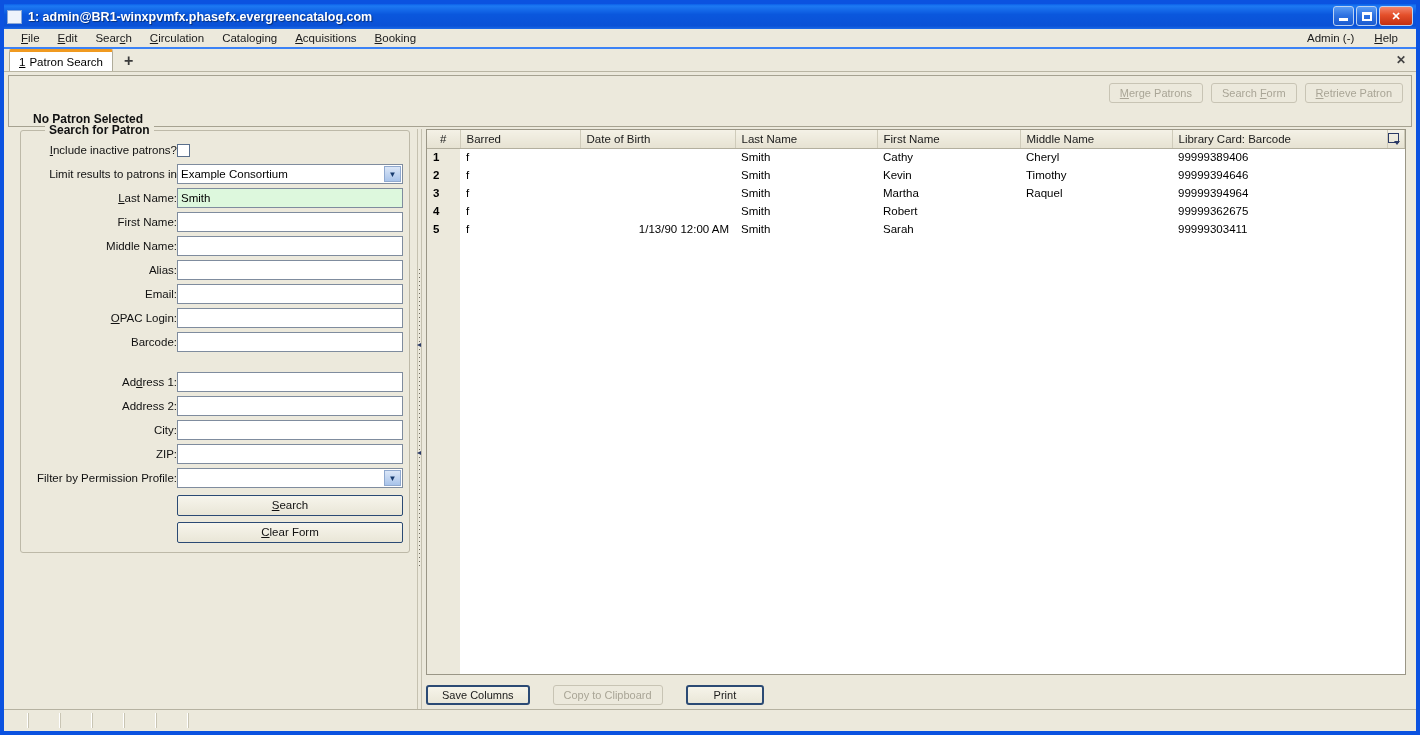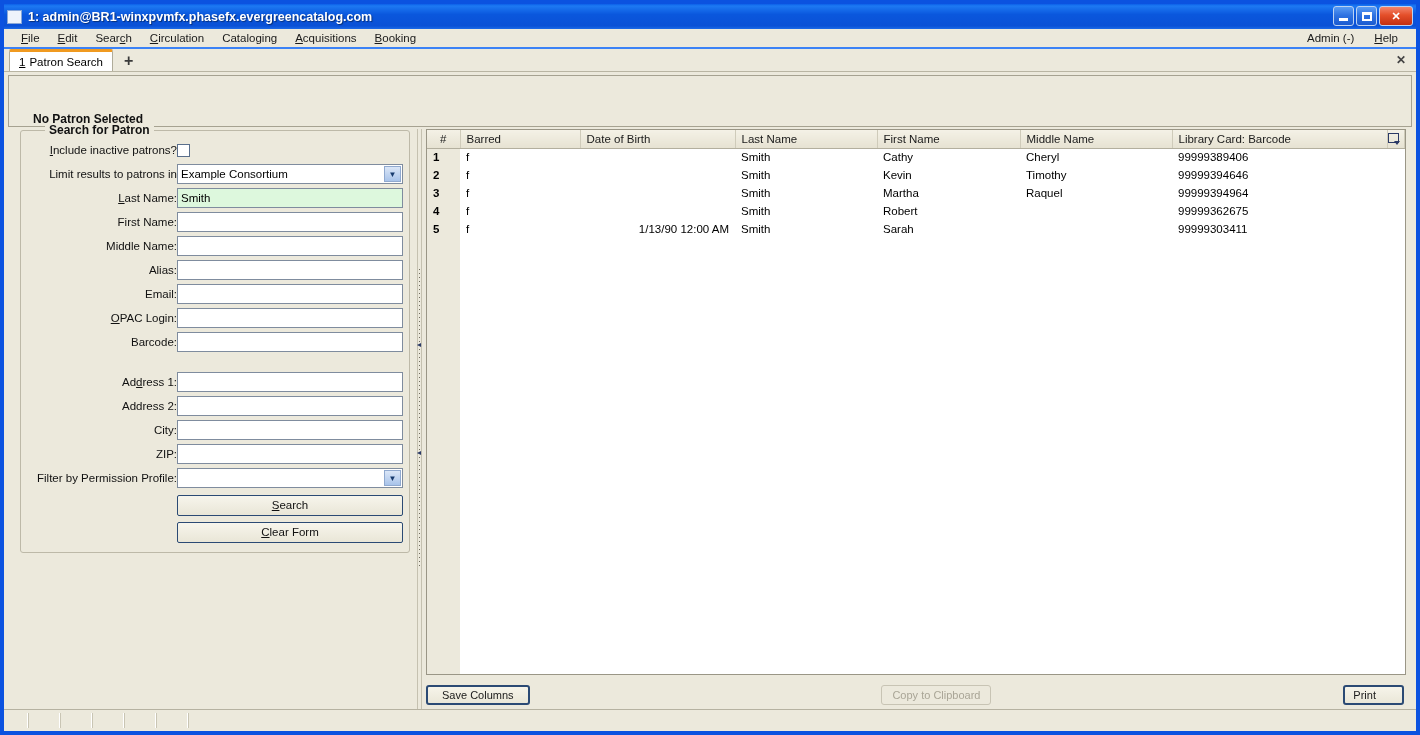--- a/index.html
+++ b/index.html
@@ -273,22 +273,22 @@
   }
   .picker-glyph:after {
     content: ""; position: absolute; right: -2px; bottom: -3px;
     border-left: 3px solid transparent; border-right: 3px solid transparent;
     border-top: 4px solid #2b3a66;
   }
   .grid-filler { flex: 1 1 auto; background: #fff; }
   .grid-leftgutter { width: 33px; background: #ece9dc; }
   .results-footer {
     flex: 0 0 34px;
-    display: flex; align-items: center; justify-content: space-between;
-    gap: 12px; padding: 6px 2px 0 0;
+    display: flex; align-items: center; justify-content: flex-start;
+    gap: 23px; padding: 6px 2px 0 0;
   }
   
   .statusbar {
     flex: 0 0 22px;
     background: #ece9dc;
     border-top: 1px solid #b6b2a1;
     display: flex; align-items: stretch;
     padding: 3px 2px 3px 2px;
   }
   .status-cell {
@@ -342,20 +342,25 @@
       <span>Patron Search</span>
     </div>
     <div class="tab-add">+</div>
     <div class="tab-close">✕</div>
   </div>
 
   <div class="content">
 
     <div class="patron-bar">
       <div class="patron-title">No Patron Selected</div>
+      <div class="patron-actions">
+        <div class="btn disabled"><u>M</u>erge Patrons</div>
+        <div class="btn disabled">Search <u>F</u>orm</div>
+        <div class="btn disabled"><u>R</u>etrieve Patron</div>
+      </div>
     </div>
 
     <div class="main">
 
       <div class="left-pane">
         <fieldset class="groupbox">
           <legend>Search for Patron</legend>
 
           <div class="frow">
             <div class="lbl"><u>I</u>nclude inactive patrons?</div>
@@ -526,21 +531,21 @@
             </tbody>
           </table>
           <div class="grid-filler" style="display:flex;">
             <div class="grid-leftgutter"></div>
           </div>
         </div>
 
         <div class="results-footer">
           <div class="btn default">Save Columns</div>
           <div class="btn disabled">Copy to Clipboard</div>
-          <div class="btn default" style="padding-left:8px;padding-right:26px;">Print</div>
+          <div class="btn default" style="padding-left:26px;padding-right:26px;">Print</div>
         </div>
       </div>
 
     </div>
   </div>
 
   <div class="statusbar">
     <div class="status-cell s1"></div>
     <div class="status-cell s2"></div>
     <div class="status-cell s3"></div>

